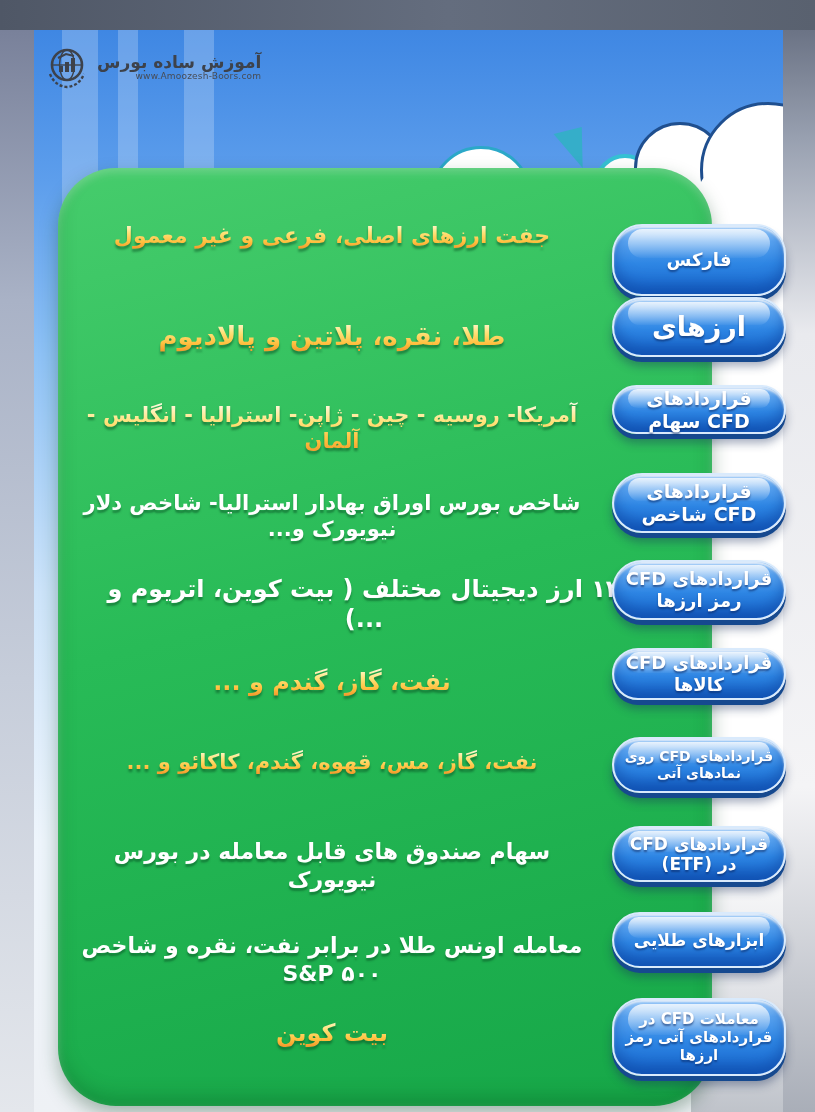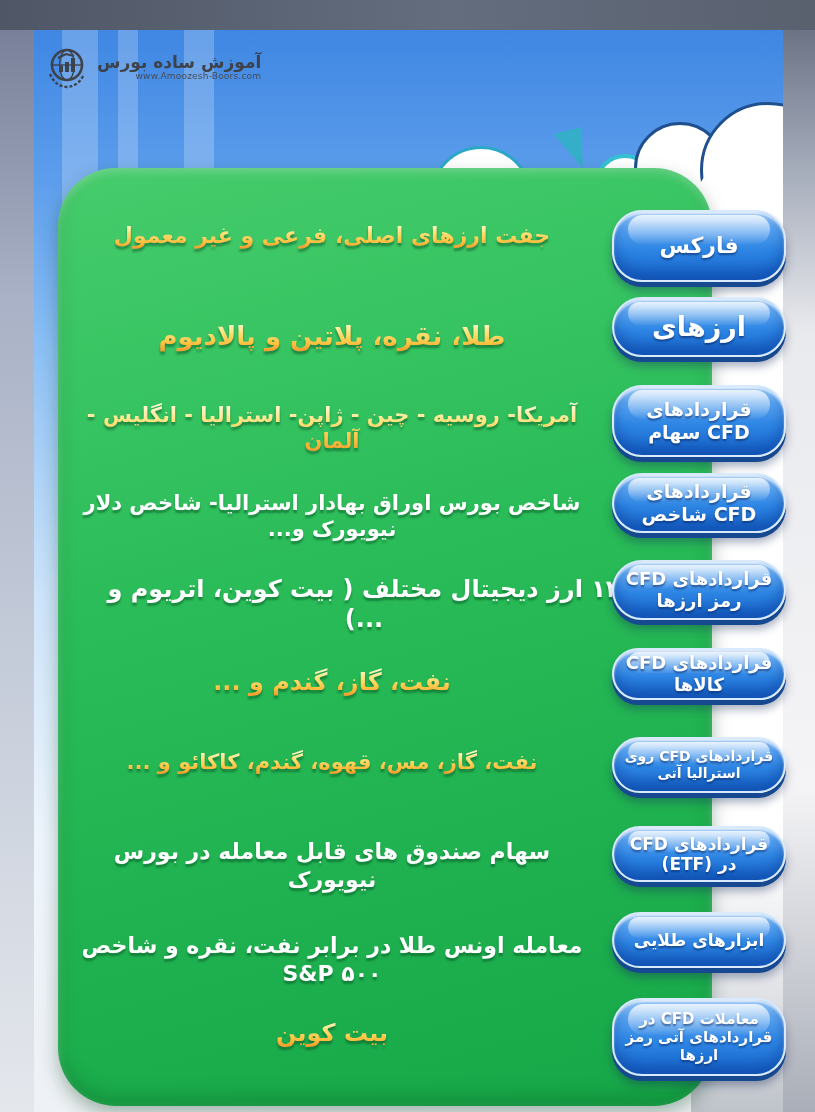--- a/index.html
+++ b/index.html
@@ -71,23 +71,23 @@
   
   .btn{position:absolute;left:612px;width:174px;z-index:5;box-sizing:border-box;
       border-radius:30px;border:2px solid #d9eafc;
       background:linear-gradient(180deg,#9ccbf9 0%,#59a3f0 22%,#2e86e4 55%,#1767cf 100%);
       box-shadow:0 5px 0 #16498f,0 9px 10px rgba(25,45,90,.4),inset 0 -9px 14px rgba(10,60,150,.5),inset 0 2px 2px rgba(255,255,255,.8);
       display:flex;align-items:center;justify-content:center;text-align:center;
       color:#fff;font-weight:bold;direction:rtl;cursor:pointer;padding:0 8px;line-height:1.2;}
   .btn::before{content:'';position:absolute;left:8%;right:8%;top:5%;height:42%;border-radius:999px;
       background:linear-gradient(180deg,rgba(255,255,255,.8),rgba(255,255,255,.04));pointer-events:none;}
   .btn span{position:relative;z-index:1;text-shadow:0 2px 2px rgba(10,40,100,.6);}
-  .b1{top:210px;height:72px;font-size:22px;}
+  .b1{top:224px;height:72px;font-size:18px;}
   .b2{top:297px;height:60px;font-size:27px;}
-  .b3{top:385px;height:72px;font-size:19px;}
+  .b3{top:385px;height:49px;font-size:19px;}
   .b4{top:473px;height:60px;font-size:19px;}
   .b5{top:560px;height:60px;font-size:18px;}
   .b6{top:648px;height:52px;font-size:18px;}
   .b7{top:737px;height:56px;font-size:14px;}
   .b8{top:826px;height:56px;font-size:17px;}
   .b9{top:912px;height:56px;font-size:17px;}
   .b10{top:998px;height:78px;font-size:15px;}
 </style>
 </head>
 <body>
@@ -155,21 +155,21 @@
   <div class="btn b4">
       <span>قراردادهای CFD شاخص</span>
     </div>
   <div class="btn b5">
       <span>قراردادهای CFD رمز ارزها</span>
     </div>
   <div class="btn b6">
       <span>قراردادهای CFD کالاها</span>
     </div>
   <div class="btn b7">
-      <span>قراردادهای CFD روی استرالیا آتی</span>
+      <span>قراردادهای CFD روی نمادهای آتی</span>
     </div>
   <div class="btn b8">
       <span>قراردادهای CFD در (ETF)</span>
     </div>
   <div class="btn b9">
       <span>ابزارهای طلایی</span>
     </div>
   <div class="btn b10">
       <span>معاملات CFD در قراردادهای آتی رمز ارزها</span>
     </div>

